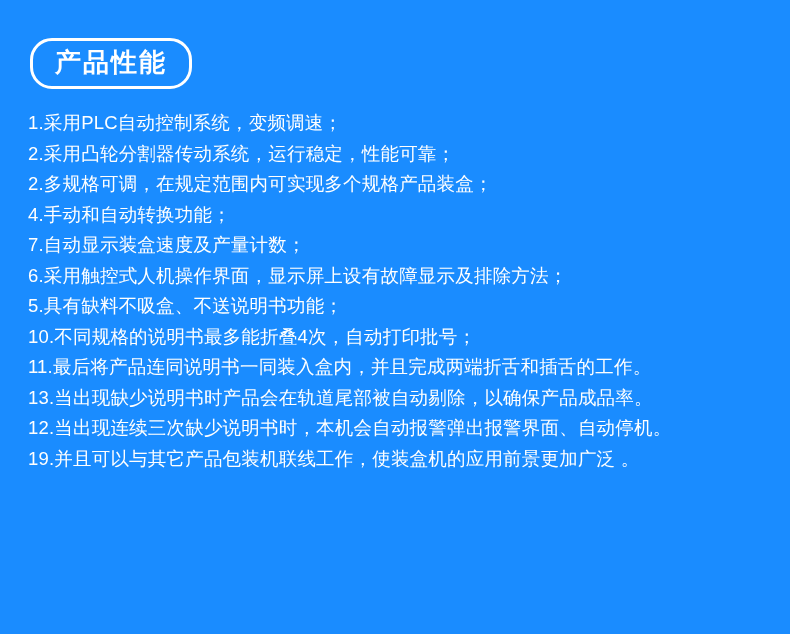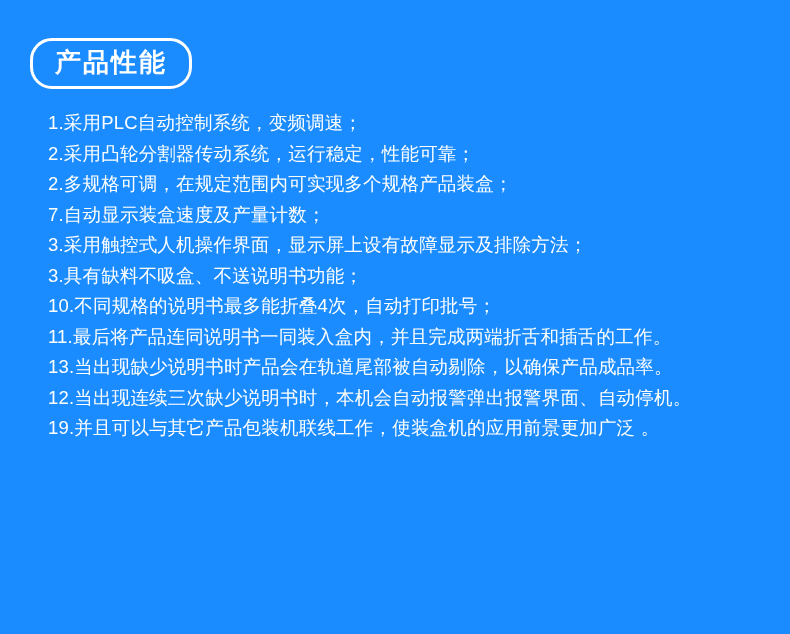--- a/index.html
+++ b/index.html
@@ -42,39 +42,39 @@
     left: 28px;
     top: 108px;
     right: 20px;
   }
   .line {
     color: #ffffff;
     font-size: 18.5px;
     line-height: 30.5px;
     white-space: nowrap;
     letter-spacing: 0.2px;
-    margin-left: 20px;
   }
 </style>
 </head>
 <body>
 
 <div class="page">
 
   <div class="title-wrap">
     <div class="title-badge">产品性能</div>
   </div>
 
   <div class="content">
     <div class="line">1.采用PLC自动控制系统，变频调速；</div>
     <div class="line">2.采用凸轮分割器传动系统，运行稳定，性能可靠；</div>
     <div class="line">2.多规格可调，在规定范围内可实现多个规格产品装盒；</div>
+    <div class="line">4.手动和自动转换功能；</div>
     <div class="line">7.自动显示装盒速度及产量计数；</div>
-    <div class="line">3.采用触控式人机操作界面，显示屏上设有故障显示及排除方法；</div>
-    <div class="line">3.具有缺料不吸盒、不送说明书功能；</div>
+    <div class="line">6.采用触控式人机操作界面，显示屏上设有故障显示及排除方法；</div>
+    <div class="line">5.具有缺料不吸盒、不送说明书功能；</div>
     <div class="line">10.不同规格的说明书最多能折叠4次，自动打印批号；</div>
     <div class="line">11.最后将产品连同说明书一同装入盒内，并且完成两端折舌和插舌的工作。</div>
     <div class="line">13.当出现缺少说明书时产品会在轨道尾部被自动剔除，以确保产品成品率。</div>
     <div class="line">12.当出现连续三次缺少说明书时，本机会自动报警弹出报警界面、自动停机。</div>
     <div class="line">19.并且可以与其它产品包装机联线工作，使装盒机的应用前景更加广泛 。</div>
   </div>
 
 </div>
 
 </body></html>

